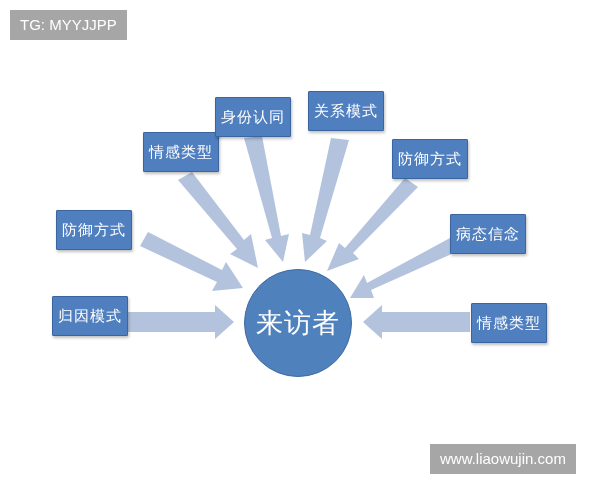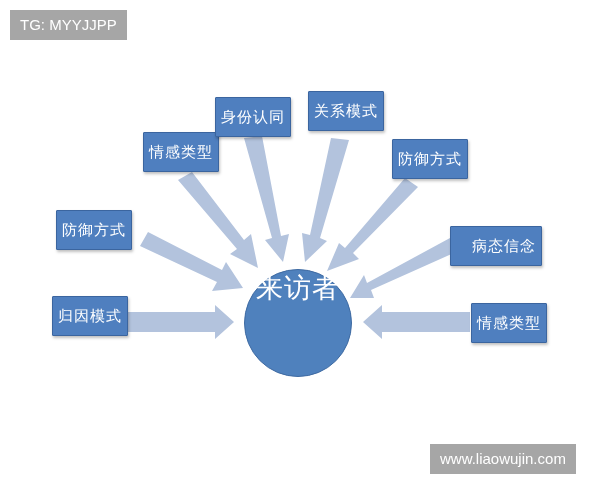--- a/index.html
+++ b/index.html
@@ -1,19 +1,19 @@
 <!DOCTYPE html>
 <html><head>
 <meta charset="utf-8">
 <style>
   html,body{margin:0;padding:0;background:#fff;}
   body{width:600px;height:480px;position:relative;overflow:hidden;font-family:"DejaVu Sans",sans-serif;}
   .wm{position:absolute;background:#a6a6a6;color:#fff;font-family:"Liberation Sans",sans-serif;font-size:15px;line-height:30px;padding:0 10px;}
   .box{position:absolute;background:#4f7fbf;border:1px solid #3b659f;border-radius:1px;color:#fff;font-size:15px;display:flex;align-items:center;justify-content:center;box-shadow:1px 2px 3px rgba(0,0,0,0.25);font-family:"DejaVu Sans",sans-serif;letter-spacing:1px;}
-  .center{position:absolute;left:244px;top:269px;width:106px;height:106px;border-radius:50%;background:#4f81bd;border:1px solid #3e6aa2;color:#fff;font-size:27px;display:flex;align-items:flex-start;justify-content:center;font-family:"DejaVu Serif",serif;letter-spacing:1px;}
+  .center{position:absolute;left:244px;top:269px;width:106px;height:106px;border-radius:50%;background:#4f81bd;border:1px solid #3e6aa2;color:#fff;font-size:27px;display:flex;align-items:center;justify-content:center;font-family:"DejaVu Serif",serif;letter-spacing:1px;}
   svg.arrows{position:absolute;left:0;top:0;}
 </style>
 </head>
 <body>
 
 <div class="wm" style="left:10px;top:10px;">TG: MYYJJPP</div>
 <div class="wm" style="left:430px;top:444px;">www.liaowujin.com</div>
 
 <svg class="arrows" width="600" height="480">
   <g fill="#b3c3dd">
@@ -47,21 +47,21 @@
   </div>
 <div class="box" style="left:215px;top:97px;width:74px;height:38px;">
     <span>身份认同</span>
   </div>
 <div class="box" style="left:308px;top:91px;width:74px;height:38px;">
     <span>关系模式</span>
   </div>
 <div class="box" style="left:392px;top:139px;width:74px;height:38px;">
     <span>防御方式</span>
   </div>
-<div class="box" style="left:450px;top:226px;width:74px;height:38px;padding-left:16px;">
+<div class="box" style="left:450px;top:214px;width:74px;height:38px;">
     <span>病态信念</span>
   </div>
 <div class="box" style="left:471px;top:303px;width:74px;height:38px;">
     <span>情感类型</span>
   </div>
 
 <div class="center">
     <span>来访者</span>
   </div>
 

